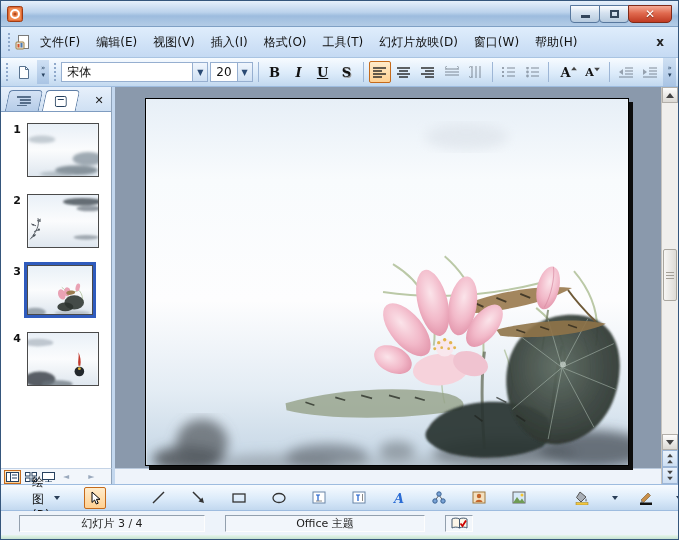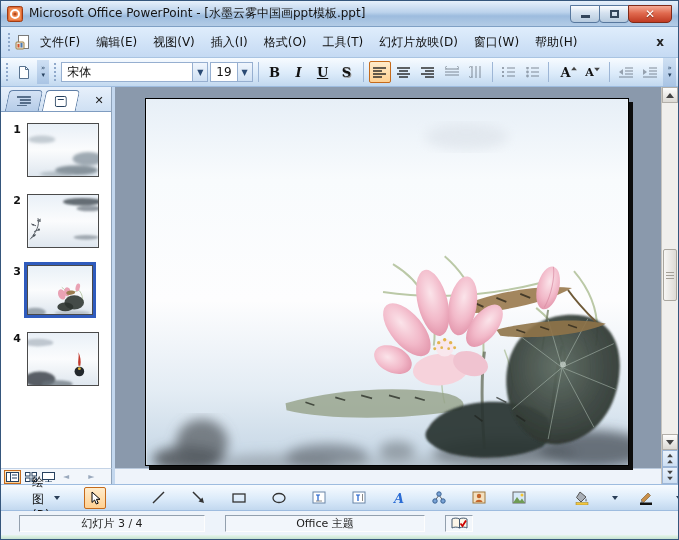--- a/index.html
+++ b/index.html
@@ -97,21 +97,20 @@
 
   <div class="titlebar">
     <span class="icon">
       <svg width="16" height="16">
           <rect x="0.5" y="0.5" width="15" height="15" rx="2" fill="#e06a34" stroke="#9e3c14"></rect>
           <rect x="2" y="2" width="12" height="12" rx="1.5" fill="#f08a50"></rect>
           <circle cx="8" cy="8" r="4" fill="none" stroke="#fff" stroke-width="2"></circle>
           <circle cx="8" cy="8" r="1.6" fill="#b34a1e"></circle>
         </svg>
     </span>
-    <span class="title-text">Microsoft Office PowerPoint - [水墨云雾中国画ppt模板.ppt]</span>
     <div class="winbtns">
       <div class="wbtn">
           <span class="glyph-min"></span>
         </div>
       <div class="wbtn">
           <span class="glyph-max"></span>
         </div>
       <div class="wbtn close">
           <span class="glyph-x">✕</span>
         </div>
@@ -151,21 +150,21 @@
     <div class="tb-overflow" style="margin-left:0;height:24px">
         <span>»</span>
         <span>▾</span>
       </div>
     <span class="grip"></span>
     <div class="combo" style="width:152px">
       <span class="combo-text">宋体</span>
       <span class="combo-arrow">▼</span>
     </div>
     <div class="combo" style="width:43px">
-      <span class="combo-text">19</span>
+      <span class="combo-text">20</span>
       <span class="combo-arrow">▼</span>
     </div>
     <span class="sep"></span>
     <div class="tbtn">
         <span class="fmt-letter">B</span>
       </div>
     <div class="tbtn">
         <span class="fmt-letter it">I</span>
       </div>
     <div class="tbtn">

